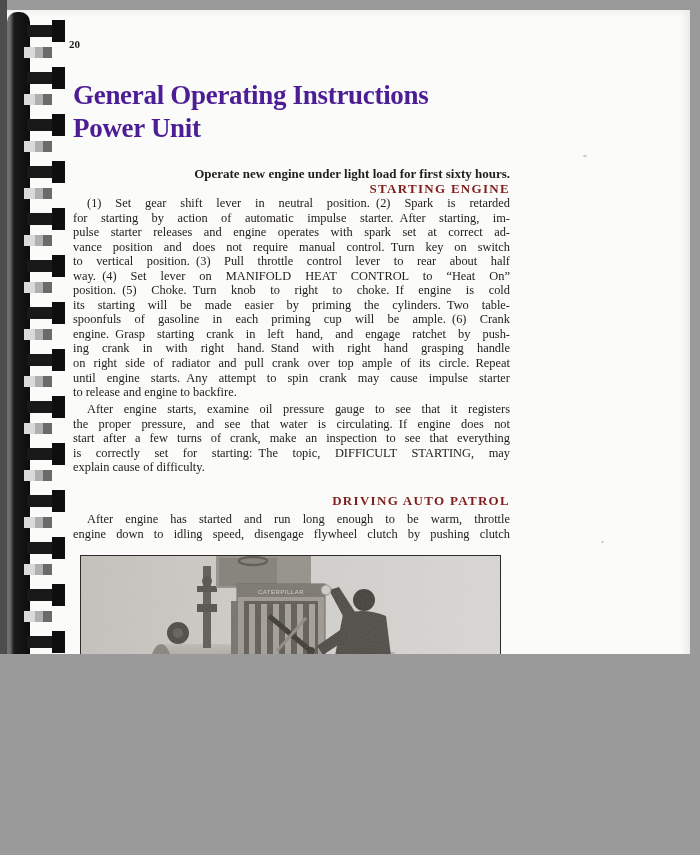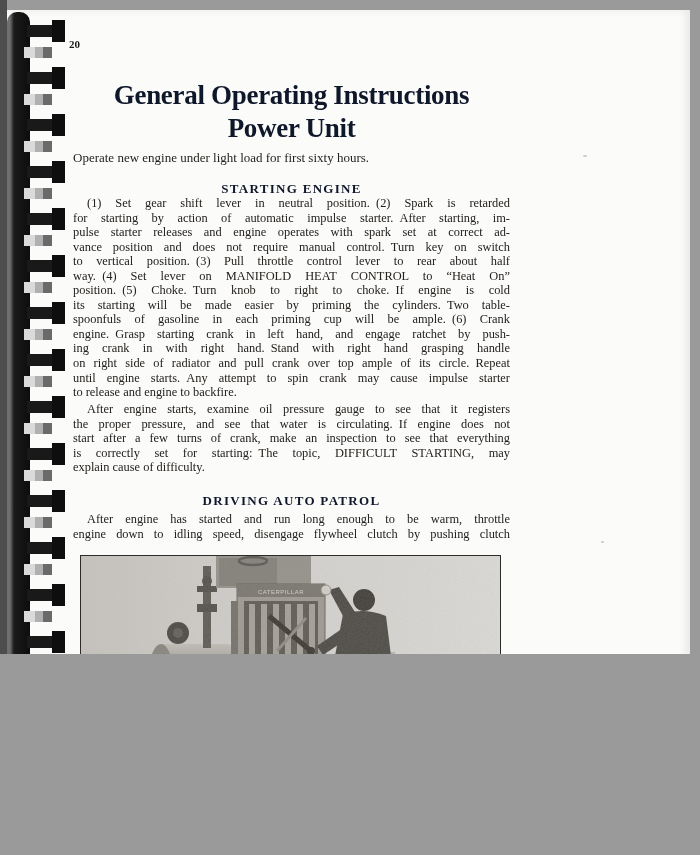--- a/index.html
+++ b/index.html
@@ -24,27 +24,27 @@
   .t-arm,.t-cap{background-size:100% 47px;}
   .t-gray{background-image:linear-gradient(180deg,transparent 0 35px,#b0b0b0 35px 46px,transparent 46px);}
   .t-grayhl{background-image:linear-gradient(180deg,transparent 0 35px,#dadada 35px 46px,transparent 46px);}
   .t-graydk{background-image:linear-gradient(180deg,transparent 0 35px,#6a6a6a 35px 46px,transparent 46px);}
   .t-arm{background-image:linear-gradient(180deg,transparent 0 13px,#191919 13px 25px,transparent 25px);}
   .t-cap{background-image:linear-gradient(180deg,transparent 0 8px,#0e0e0e 8px 30px,transparent 30px);}
   .t-layer{background-repeat:repeat-y;}
   
   .content{position:absolute;left:73px;top:0;width:437px;height:855px;z-index:5;color:#24211e;}
   .page-num{position:absolute;left:69px;top:38px;z-index:6;font-size:11px;font-weight:bold;color:#1d1b19;}
-  .title{position:absolute;left:0;width:100%;text-align:center;font-weight:bold;
-         font-size:27px;letter-spacing:-0.3px;color:#0f172a;line-height:30px;}
+  .title{position:absolute;left:0;width:100%;text-align:left;font-weight:bold;
+         font-size:27px;letter-spacing:-0.3px;color:#4c1d95;line-height:30px;}
   .t1{top:80px;} .t2{top:113px;}
-  .subtitle{position:absolute;left:0;width:100%;top:150px;text-align:left;
-            font-size:13px;font-weight:normal;color:#201e1b;}
-  .sec-head{position:absolute;left:0;width:100%;text-align:center;font-size:13px;
-            font-weight:bold;letter-spacing:1.3px;color:#0f172a;}
+  .subtitle{position:absolute;left:0;width:100%;top:166px;text-align:right;
+            font-size:13px;font-weight:bold;color:#201e1b;}
+  .sec-head{position:absolute;left:0;width:100%;text-align:right;font-size:13px;
+            font-weight:bold;letter-spacing:1.3px;color:#7f1d1d;}
   .h1{top:181px;} .h2{top:493px;}
   .para{position:absolute;left:0;width:437px;font-size:12.4px;}
   .p1{top:196px;} .p2{top:402px;} .p3{top:512px;}
   .tline{text-align:justify;text-align-last:justify;line-height:14.55px;height:14.55px;
          overflow:hidden;white-space:normal;}
   .tline.first{text-indent:14px;}
   .tline.last{text-align-last:left;}
   
   .photo{position:absolute;left:7px;top:555px;width:419px;height:215px;
          border:1px solid #2e2c29;background:#d8d6d2;}

